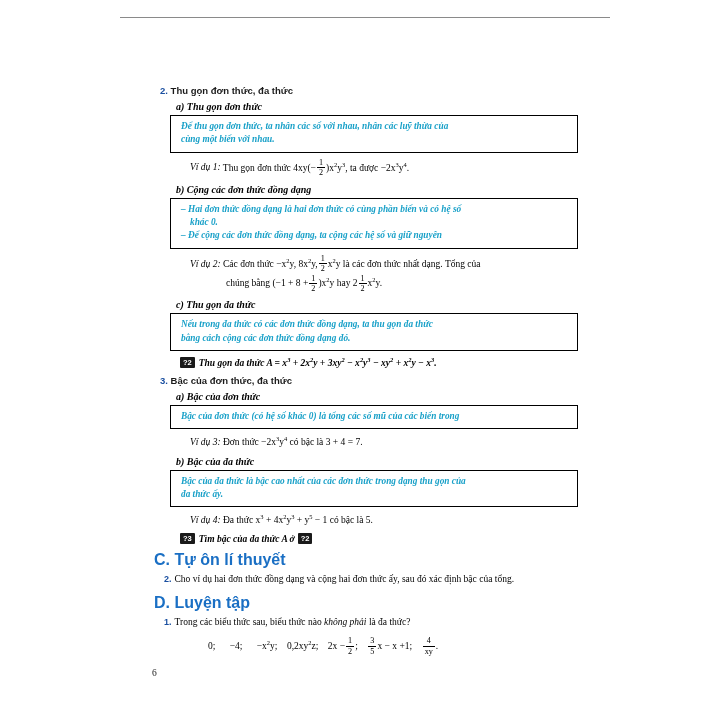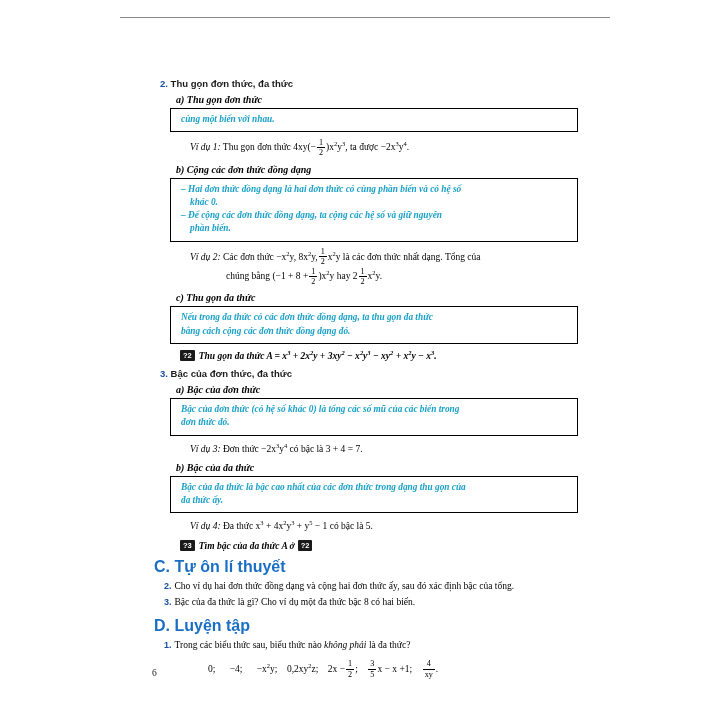--- a/index.html
+++ b/index.html
@@ -26,21 +26,21 @@
     position: absolute;
     left: 120px;
     top: 17px;
     width: 490px;
     height: 1px;
     background: #8a8a8a;
   }
   .content {
     position: absolute;
     left: 152px;
-    top: 78px;
+    top: 85px;
     width: 430px;
   }
   .sec-head {
     font-family: "Liberation Sans", sans-serif;
     font-size: 9.5px;
     font-weight: bold;
     color: #1a1a1a;
     margin: 0 0 5px 0;
     padding-left: 8px;
   }
@@ -172,38 +172,38 @@
       <span class="num">2.</span>
       <span>Thu gọn đơn thức, đa thức</span>
     </div>
 
     <div class="sub-head">
       <span>a)</span>
       <span>Thu gọn đơn thức</span>
     </div>
 
     <div class="box">
+      <p>Để thu gọn đơn thức, ta nhân các số với nhau, nhân các luỹ thừa của</p>
       <p>cùng một biến với nhau.</p>
     </div>
 
     <div class="example">
       <span class="it">Ví dụ 1:</span>
       <span>Thu gọn đơn thức 4xy(−</span><span class="frac"><span class="num-t">1</span><span class="den-b">2</span></span><span>)x</span><sup>2</sup><span>y</span><sup>3</sup><span>, ta được −2x</span><sup>3</sup><span>y</span><sup>4</sup><span>.</span>
     </div>
 
     <div class="sub-head">
       <span>b)</span>
       <span>Cộng các đơn thức đồng dạng</span>
     </div>
 
     <div class="box">
       <p class="ind">– Hai đơn thức đồng dạng là hai đơn thức có cùng phần biến và có hệ số</p>
       <p style="padding-left:9px">khác 0.</p>
       <p class="ind">– Để cộng các đơn thức đồng dạng, ta cộng các hệ số và giữ nguyên</p>
-      <p style="padding-left:9px">phần biến.</p>
     </div>
 
     <div class="example2">
       <span class="it">Ví dụ 2:</span>
       <span>Các đơn thức −x</span><sup>2</sup><span>y, 8x</span><sup>2</sup><span>y,</span><span class="frac"><span class="num-t">1</span><span class="den-b">2</span></span><span>x</span><sup>2</sup><span>y là các đơn thức nhất dạng. Tổng của</span>
       <span class="cont-ind"><span>chúng bằng (−1 + 8 +</span><span class="frac"><span class="num-t">1</span><span class="den-b">2</span></span><span>)x</span><sup>2</sup><span>y hay 2</span><span class="frac mixed"><span class="num-t">1</span><span class="den-b">2</span></span><span>x</span><sup>2</sup><span>y.</span></span>
     </div>
 
     <div class="sub-head">
       <span>c)</span>
@@ -224,21 +224,20 @@
       <span>Bậc của đơn thức, đa thức</span>
     </div>
 
     <div class="sub-head">
       <span>a)</span>
       <span>Bậc của đơn thức</span>
     </div>
 
     <div class="box">
       <p>Bậc của đơn thức (có hệ số khác 0) là tổng các số mũ của các biến trong</p>
-      <p>đơn thức đó.</p>
     </div>
 
     <div class="example">
       <span class="it">Ví dụ 3:</span>
       <span>Đơn thức −2x</span><sup>3</sup><span>y</span><sup>4</sup><span> có bậc là 3 + 4 = 7.</span>
     </div>
 
     <div class="sub-head">
       <span>b)</span>
       <span>Bậc của đa thức</span>
@@ -254,21 +253,20 @@
       <span>Đa thức x</span><sup>3</sup><span> + 4x</span><sup>2</sup><span>y</span><sup>3</sup><span> + y</span><sup>5</sup><span> − 1 có bậc là 5.</span>
     </div>
 
     <div class="task">
       <span class="qbadge">?3</span><span>Tìm bậc của đa thức A ở</span><span class="qbadge inl">?2</span>
     </div>
 
     <div class="blue-head">C. Tự ôn lí thuyết</div>
     <ol class="qlist">
       <li><span class="n">2.</span><span>Cho ví dụ hai đơn thức đồng dạng và cộng hai đơn thức ấy, sau đó xác định bậc của tổng.</span></li>
-      <li><span class="n">3.</span><span>Bậc của đa thức là gì? Cho ví dụ một đa thức bậc 8 có hai biến.</span></li>
     </ol>
 
     <div class="blue-head">D. Luyện tập</div>
     <ol class="qlist">
       <li><span class="n">1.</span><span>Trong các biểu thức sau, biểu thức nào</span> <span style="font-style:italic">không phải</span> <span>là đa thức?</span></li>
     </ol>
 
     <div class="formula-row">
       <span>0;</span>&nbsp;&nbsp;&nbsp;&nbsp;&nbsp;
       <span>−4;</span>&nbsp;&nbsp;&nbsp;&nbsp;&nbsp;

